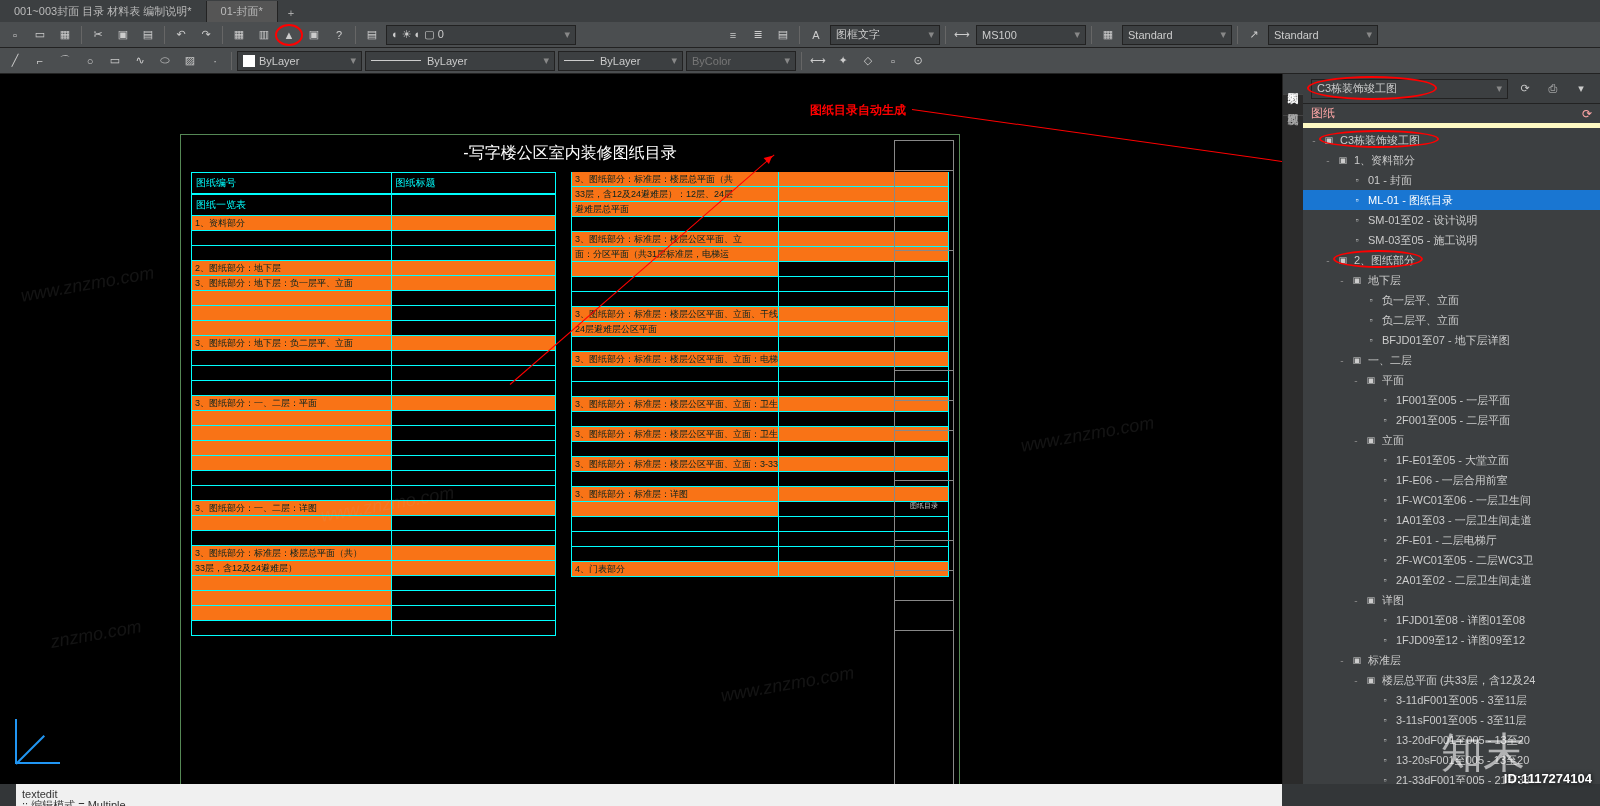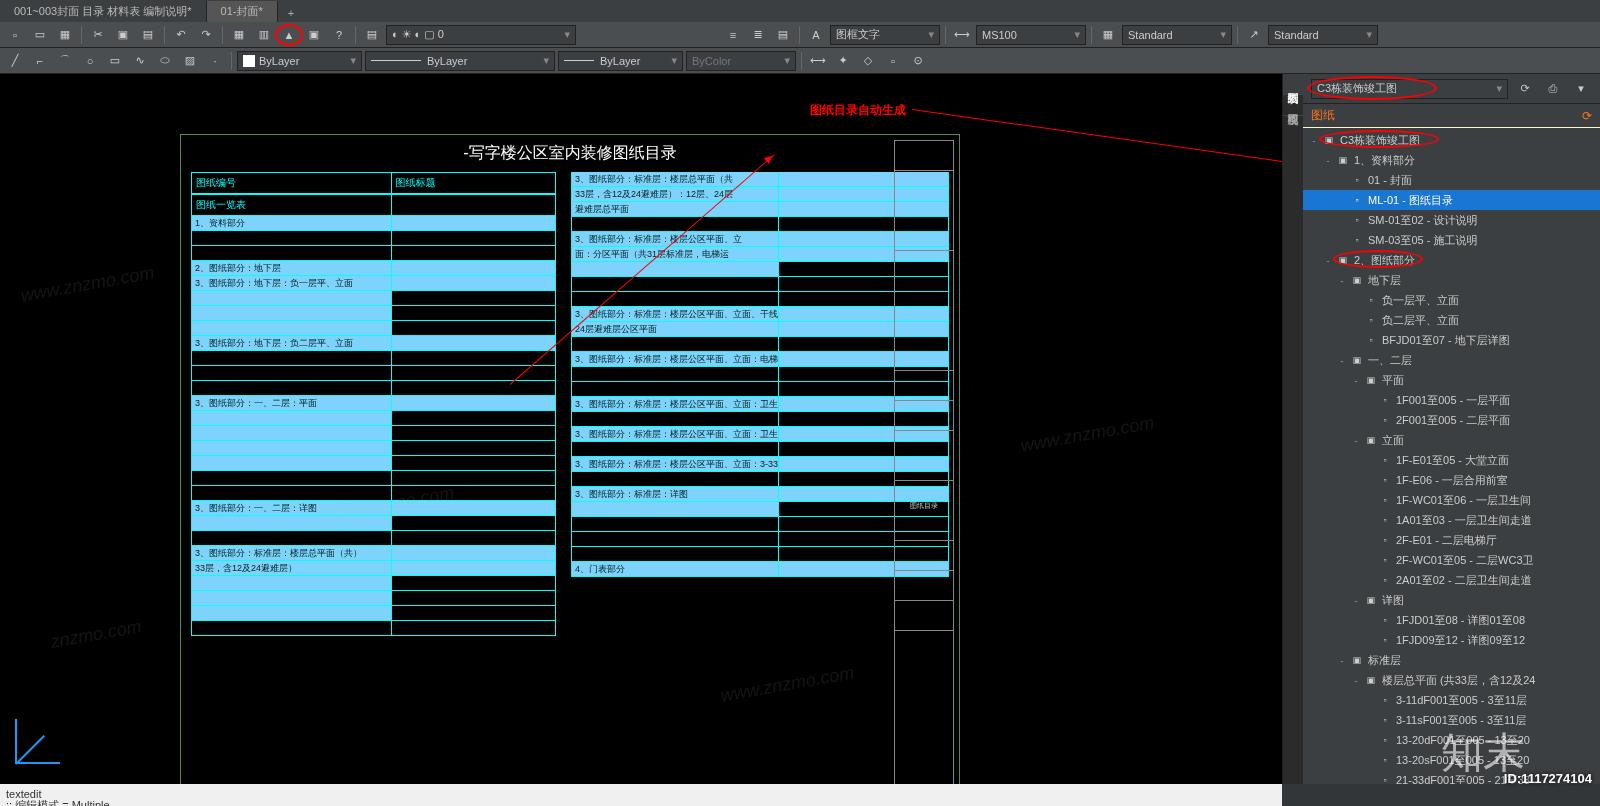--- a/index.html
+++ b/index.html
@@ -22,46 +22,46 @@
 .drawing{position:absolute;left:180px;top:60px;width:780px;height:804px;border:1px solid #585}
 .drawing-title{text-align:center;color:#fff;font-size:16px;padding:8px 0}
 .tables{display:flex;padding:0 10px;gap:15px}
 .table-col{flex:1}
 .table-head{display:flex;border:1px solid #0ff}
 .th{color:#0ff;font-size:10px;padding:3px 4px;border-right:1px solid #0ff}
 .th:first-child{width:55%}
 .th:last-child{width:45%;border-right:none}
 .trow{display:flex;border:1px solid #0ff;border-top:none;height:15px}
 .td{font-size:9px;padding:1px 3px;color:#0ff;white-space:nowrap;overflow:hidden}
-.td.filled{background:#7dd3fc;color:#022}
+.td.filled{background:#f97316;color:#022}
 .td:first-child{width:55%;border-right:1px solid #0ff}
 .td:last-child{width:45%}
 .title-block{position:absolute;right:5px;top:5px;bottom:5px;width:60px;border:1px solid #888}
 .tb-sec{border-bottom:1px solid #888;height:30px;font-size:6px;color:#888;padding:2px}
 .annotation{position:absolute;color:#f00;font-size:12px;font-weight:bold}
 .arrow-line{position:absolute;height:1px;background:#f00;transform-origin:left center}
 .arrow-line::after{content:"";position:absolute;right:-2px;top:-4px;border:4px solid transparent;border-left:8px solid #f00}
 .circle{position:absolute;border:2px solid #f00;border-radius:50%}
 .ucs{position:absolute;left:15px;bottom:20px;width:50px;height:50px}
 .ucs-line{position:absolute;background:#2196f3}
 .side-panel{width:318px;background:#3c3f41;border-left:1px solid #222;display:flex}
 .side-tabs{width:20px;background:#2b2b2b;display:flex;flex-direction:column}
 .side-tab{writing-mode:vertical-lr;padding:10px 2px;font-size:11px;color:#aaa;border-bottom:1px solid #444}
 .side-tab.active{background:#3c3f41;color:#fff}
 .panel-body{flex:1;display:flex;flex-direction:column;font-size:12px}
 .panel-head{height:30px;display:flex;align-items:center;padding:0 8px;gap:6px;border-bottom:1px solid #222;position:relative}
 .panel-head .combo{flex:1}
-.panel-section{height:24px;display:flex;align-items:center;padding:0 8px;border-bottom:1px solid #fef9c3;color:#f97316;position:relative}
+.panel-section{height:24px;display:flex;align-items:center;padding:0 8px;border-bottom:5px solid #fef9c3;color:#fca5a5;position:relative}
 .tree{flex:1;overflow:auto;padding:2px 0}
 .tree-item{display:flex;align-items:center;height:20px;font-size:11px;color:#ccc;white-space:nowrap;padding-right:6px}
 .tree-item.selected{background:#1976d2;color:#fff}
 .tree-toggle{width:14px;text-align:center;color:#888;font-size:10px}
 .tree-icon{width:16px;height:14px;margin-right:3px;display:inline-flex;align-items:center;justify-content:center;font-size:9px}
 .depth0{padding-left:4px}.depth1{padding-left:18px}.depth2{padding-left:32px}.depth3{padding-left:46px}.depth4{padding-left:60px}
-.cmdline{position:absolute;bottom:0;left:0;right:318px;height:22px;background:#f0f0f0;color:#333;font-size:11px;padding:4px 6px;font-family:Consolas,monospace}
+.cmdline{position:absolute;bottom:0;left:16px;right:318px;height:22px;background:#f0f0f0;color:#333;font-size:11px;padding:4px 6px;font-family:Consolas,monospace}
 .wm{position:absolute;color:rgba(200,200,200,0.1);font-size:18px;font-style:italic;pointer-events:none}
 .idtag{position:absolute;right:8px;bottom:20px;color:#fff;font-size:13px;font-weight:bold;text-shadow:0 0 4px #000}
 .wmbig{position:absolute;right:75px;bottom:25px;color:rgba(255,255,255,0.6);font-size:42px;pointer-events:none}
 </style>
 </head>
 <body>
 
 <div class="tabs">
   <div class="tab">001~003封面 目录 材料表 编制说明*</div>
   <div class="tab active">01-封面*</div>

